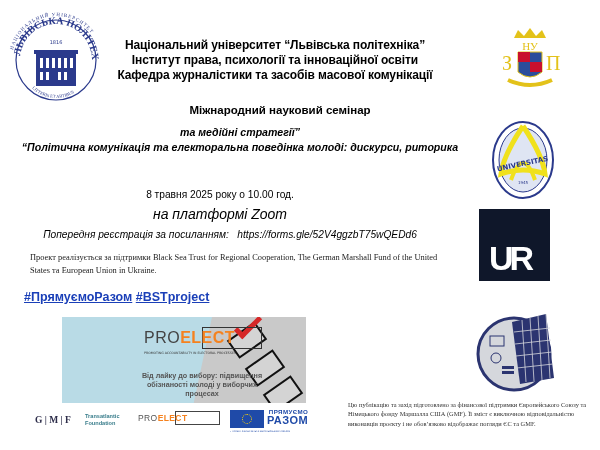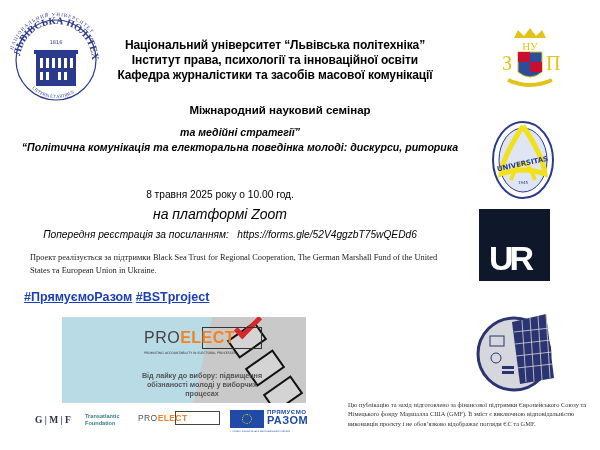--- a/index.html
+++ b/index.html
@@ -36,21 +36,21 @@
 
   
   .gmf-logo { left: 35px; top: 415px; font-family: "Liberation Serif", serif; font-weight: bold; font-size: 9.5px; color: #2d2d4a; }
   .transatlantic { left: 85px; top: 413px; font-family: "Liberation Sans", sans-serif; font-weight: bold; font-size: 5.6px; line-height: 6.5px; color: #3a7e8c; }
   .proelect-small { left: 138px; top: 413px; font-family: "Liberation Sans", sans-serif; font-size: 8.5px; color: #555; letter-spacing: 0.4px; }
   .proelect-small .elect { color: #f5821f; font-weight: bold; }
   .proelect-small-frame { left: 175px; top: 411px; width: 45px; height: 14px; border: 1px solid #444; }
 
   .eu-flag { left: 230px; top: 410px; width: 34px; height: 18px; background: #1f4aa8; display:flex; align-items:center; justify-content:center; }
   .eu-flag .ring { width: 10px; height: 10px; border-radius: 50%; border: 1px dotted #ffd400; }
-  .pryamuyemo { left: 267px; top: 408px; font-family: "Liberation Sans", sans-serif; font-weight: bold; color: #1f4aa8; }
+  .pryamuyemo { left: 267px; top: 408px; font-family: "Liberation Sans", sans-serif; font-weight: bold; color: #1f4aa8; text-align: right; }
   .pryamuyemo .l1 { font-size: 6.2px; letter-spacing: 0.4px; }
   .pryamuyemo .l2 { font-size: 11px; line-height: 11px; letter-spacing: 0.5px; }
   .pryamuyemo-sub { left: 230px; top: 430px; width: 100px; font-size: 2.2px; color: #1f4aa8; }
 
   .disclaimer { left: 348px; top: 400px; width: 250px; font-family: "Liberation Serif", serif; font-size: 6.4px; line-height: 9.4px; color: #333; }
 
   
   .logo-lp { left: 6px; top: 8px; width: 104px; height: 96px; }
   .logo-znu { left: 494px; top: 28px; width: 72px; height: 64px; }
   .logo-univ { left: 491px; top: 116px; width: 64px; height: 84px; }

